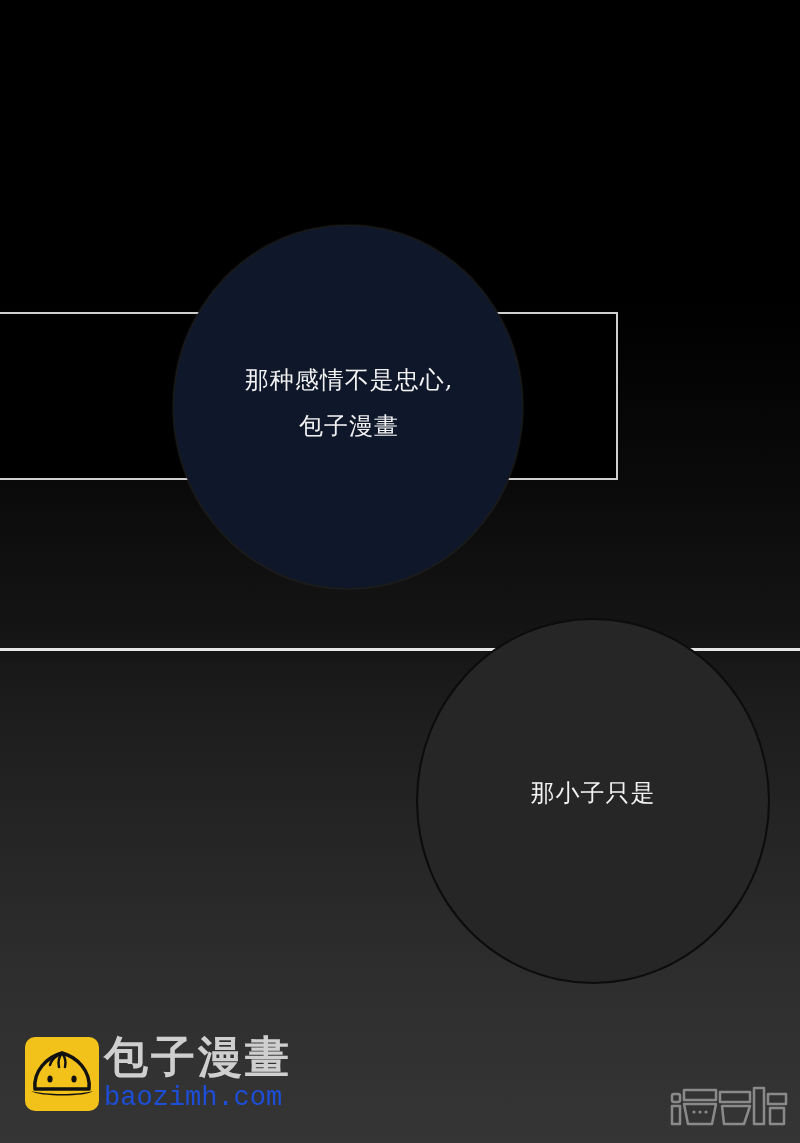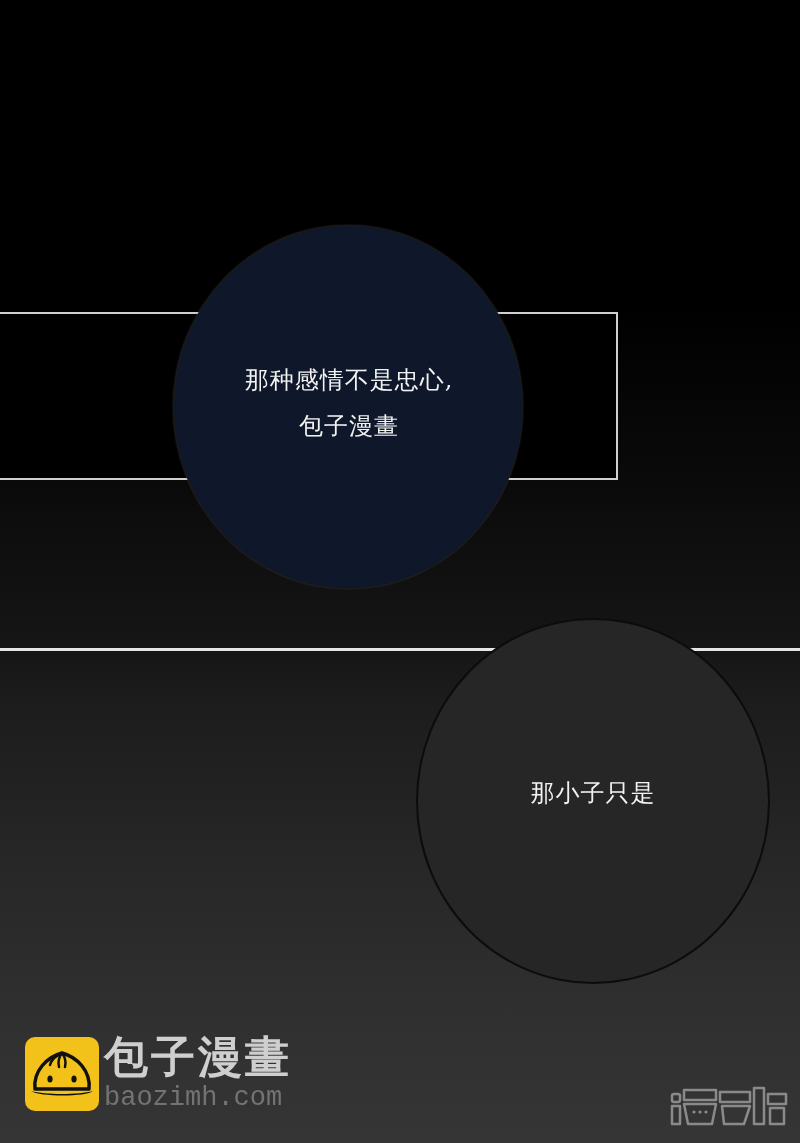--- a/index.html
+++ b/index.html
@@ -121,21 +121,21 @@
   .logo-title {
     font-size: 44px;
     line-height: 48px;
     font-weight: bold;
     letter-spacing: 3px;
     color: #cfcfcf;
   }
   .logo-url {
     font-size: 27px;
     line-height: 28px;
-    color: #737373;
+    color: #1d4ed8;
     letter-spacing: 0px;
   }
   .corner-mark {
     position: absolute;
     left: 668px;
     top: 1080px;
     width: 122px;
     height: 52px;
   }
 </style>

